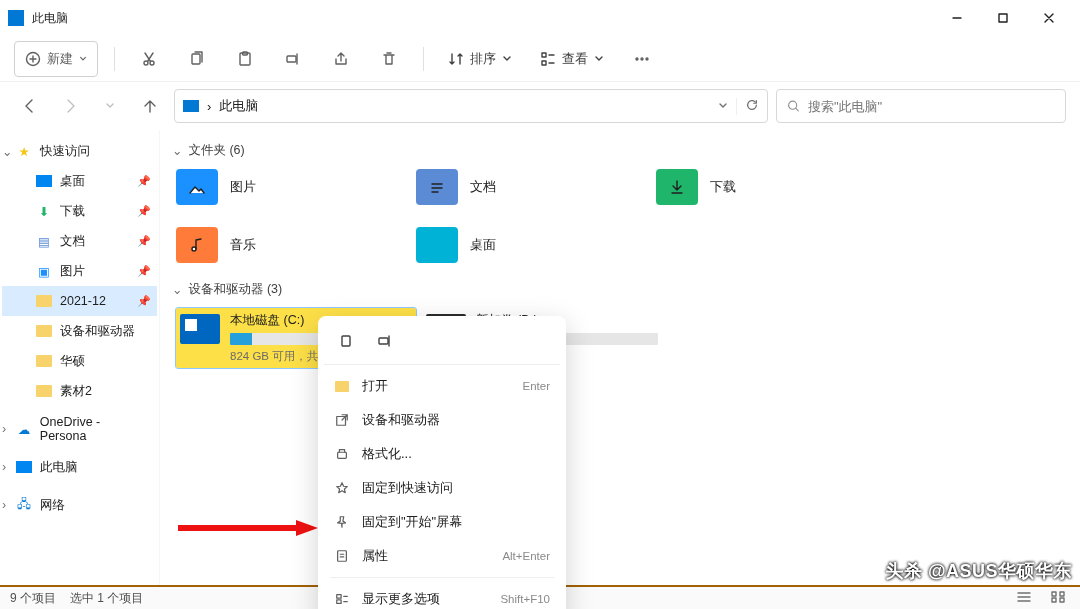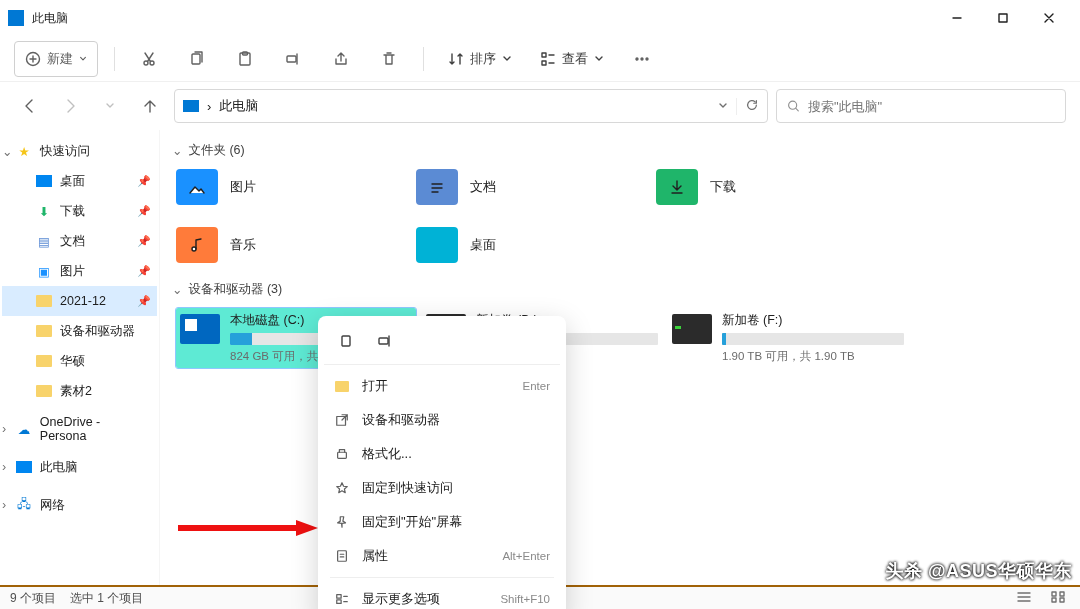--- a/index.html
+++ b/index.html
@@ -59,21 +59,21 @@
 .ic-video { background: #6b2fbf; }
 .ic-pic { background: #1a91ff; }
 .ic-doc { background: #5b8bd4; }
 .ic-dl { background: #1fb56a; }
 .ic-music { background: #ff7b3a; }
 .ic-desk { background: #00b2d6; }
 .folder-item .lbl { font-size: 13px; }
 
 .drives-grid { display: grid; grid-template-columns: repeat(3, 240px); column-gap: 6px; margin-left: 6px; }
 .drive { display: flex; gap: 10px; padding: 4px; border-radius: 2px; }
-.drive.selected { background: #5eead4; outline: 1px solid #8ec7ff; justify-content: center; }
+.drive.selected { background: #fde047; outline: 1px solid #8ec7ff; justify-content: center; }
 .drive .d-icon { width: 40px; height: 30px; background: #2b2b2b; border-radius: 2px; position: relative; margin-top: 2px; }
 .drive .d-icon::before { content: ""; position: absolute; left: 3px; top: 12px; width: 6px; height: 3px; background: #3bd23b; }
 .drive.selected .d-icon { background: #0067c0; }
 .drive.selected .d-icon::before { background: #fff; left: 5px; top: 5px; width: 12px; height: 12px; }
 .drive .d-body { flex: 1; }
 .drive .d-name { font-size: 12.5px; margin-bottom: 4px; }
 .drive .bar { height: 12px; background: #e6e6e6; border-radius: 1px; overflow: hidden; margin-bottom: 4px; }
 .drive .bar .fill { height: 100%; background: #26a0da; }
 .drive .d-free { font-size: 11.5px; color: #6b6b6b; }
 
@@ -379,30 +379,20 @@
         </div>
       </div>
       <div class="drive">
         <div class="d-icon"></div>
         <div class="d-body">
           <div class="d-name">新加卷 (D:)</div>
           <div class="bar">
               <div class="fill" style="width:5%"></div>
             </div>
           <div class="d-free">.73 TB</div>
-        </div>
-      </div>
-      <div class="drive">
-        <div class="d-icon"></div>
-        <div class="d-body">
-          <div class="d-name">新加卷 (F:)</div>
-          <div class="bar">
-              <div class="fill" style="width:2%"></div>
-            </div>
-          <div class="d-free">1.90 TB 可用，共 1.90 TB</div>
         </div>
       </div>
     </div>
   </div>
 </div>
 
 <div class="ctx">
   <div class="ctx-top">
     <div class="tbtn">
         <svg width="16" height="16" viewBox="0 0 16 16">

